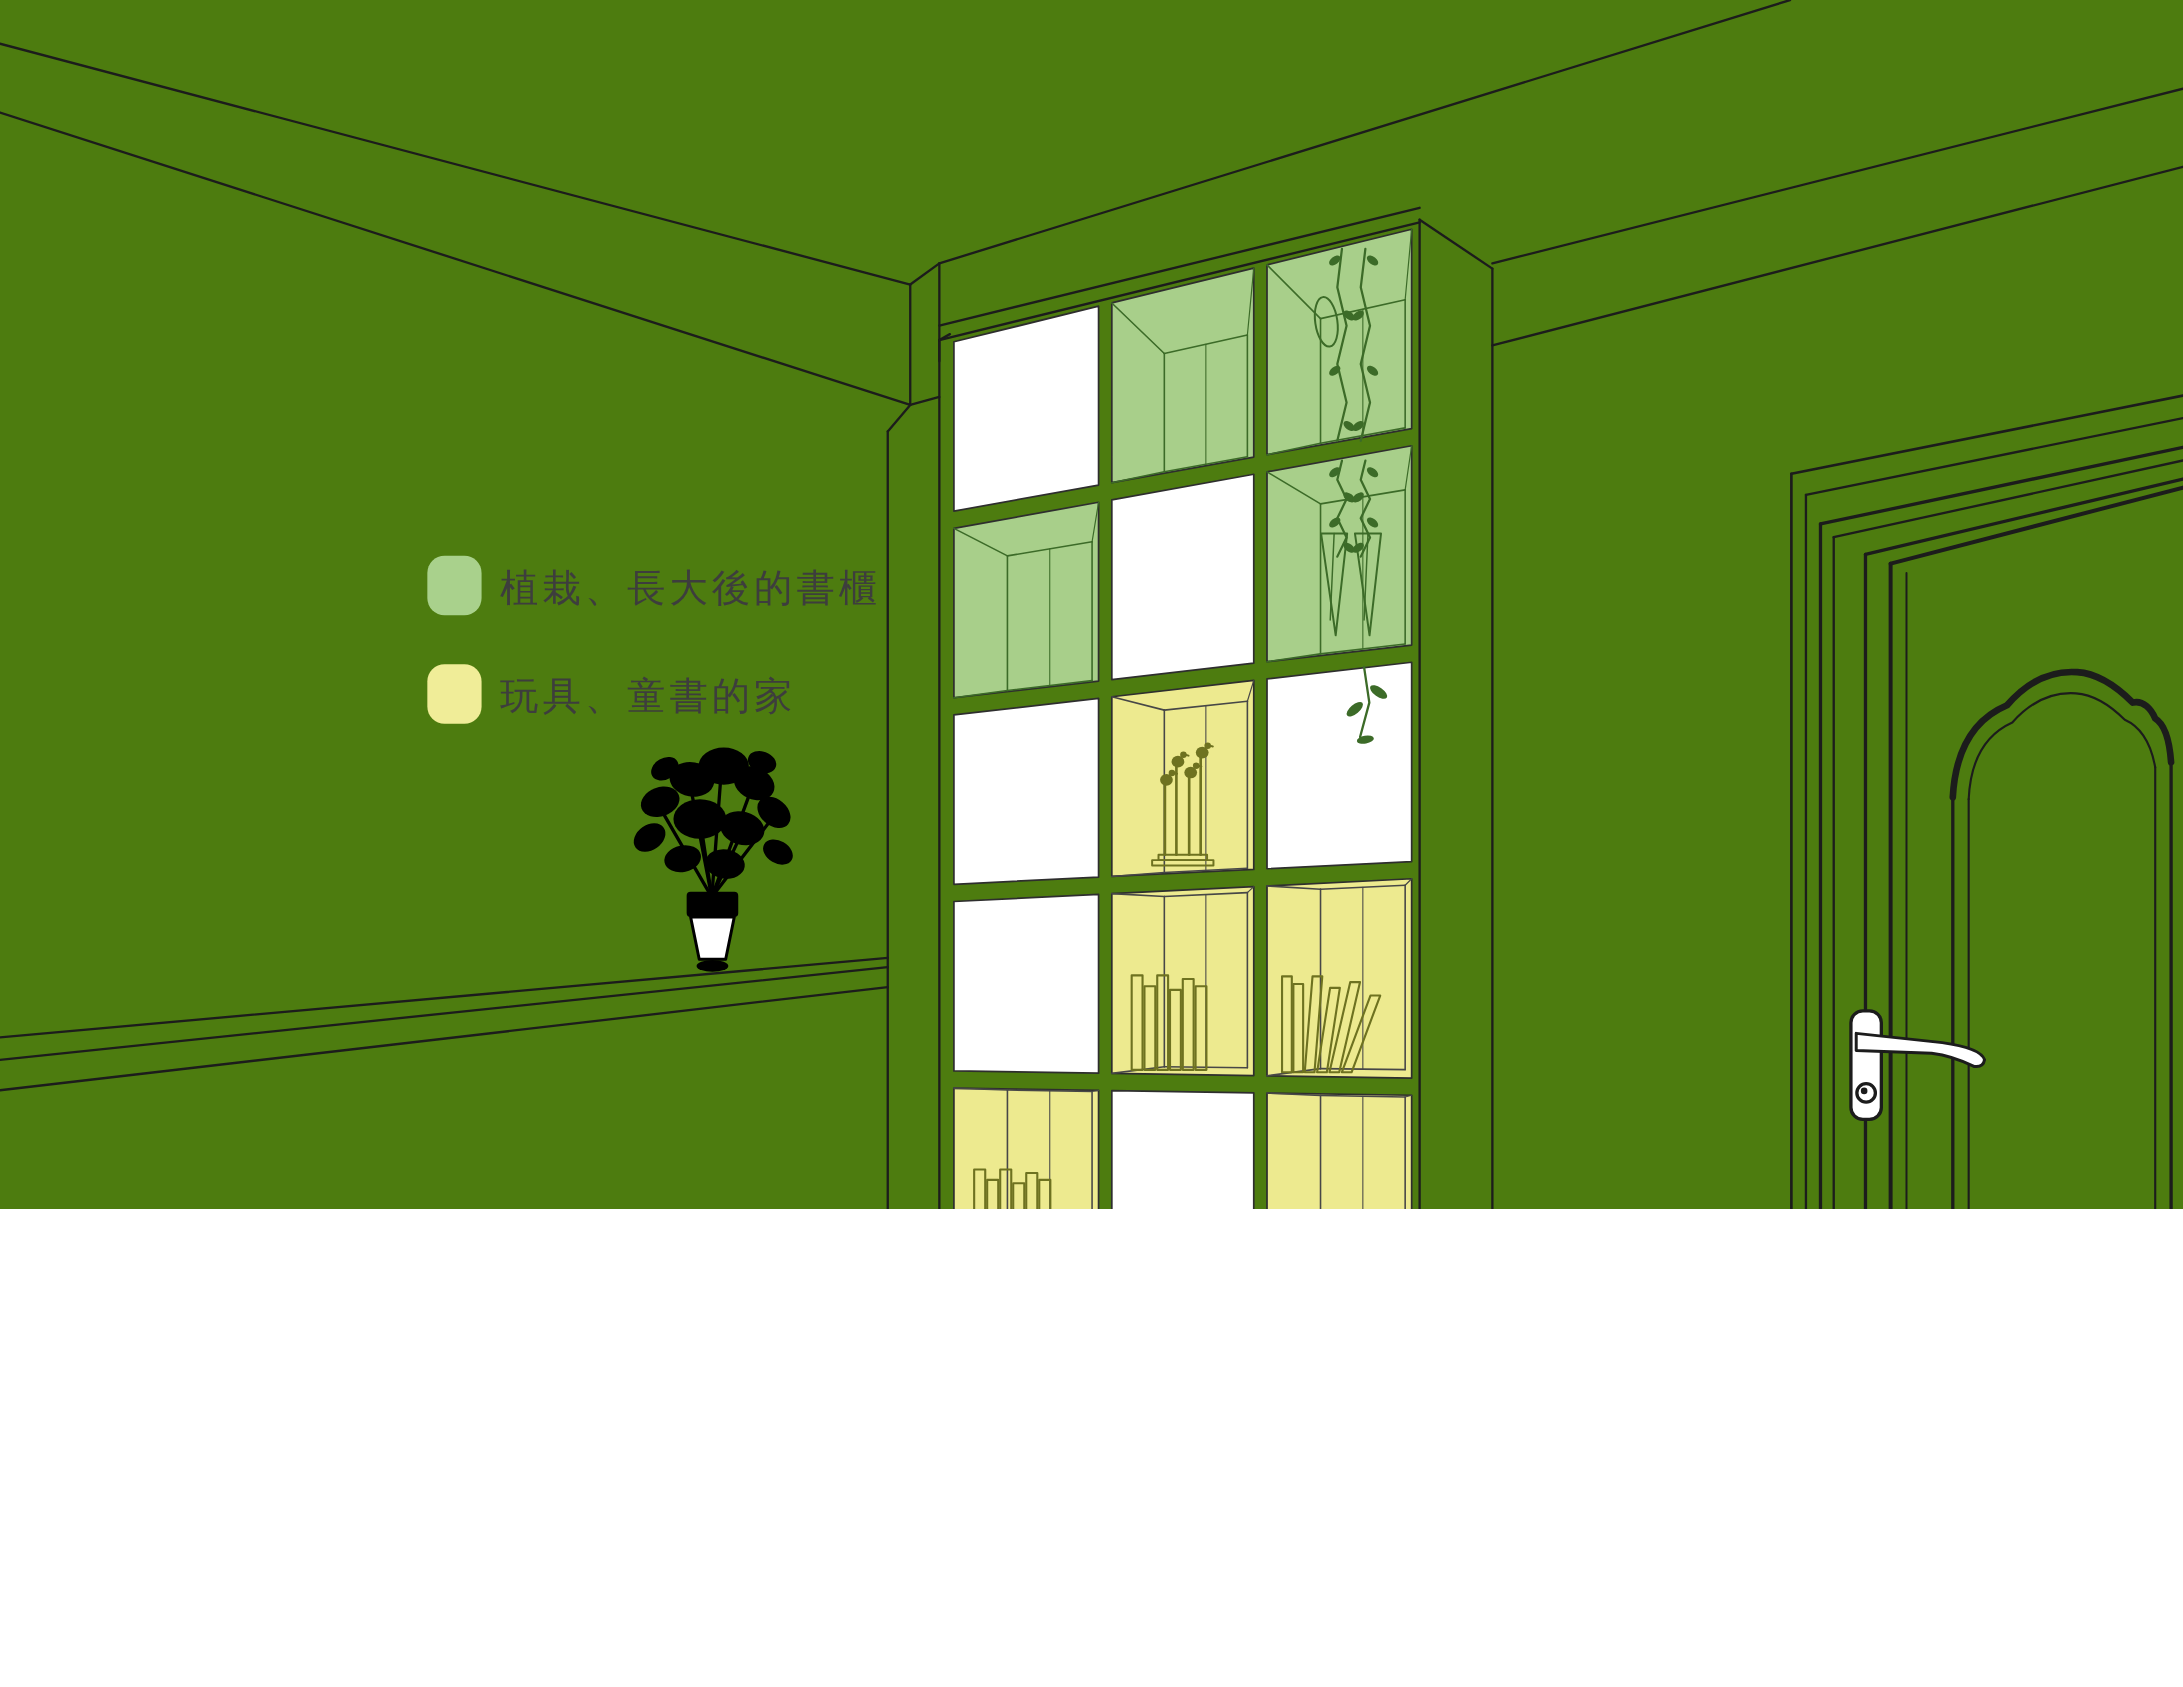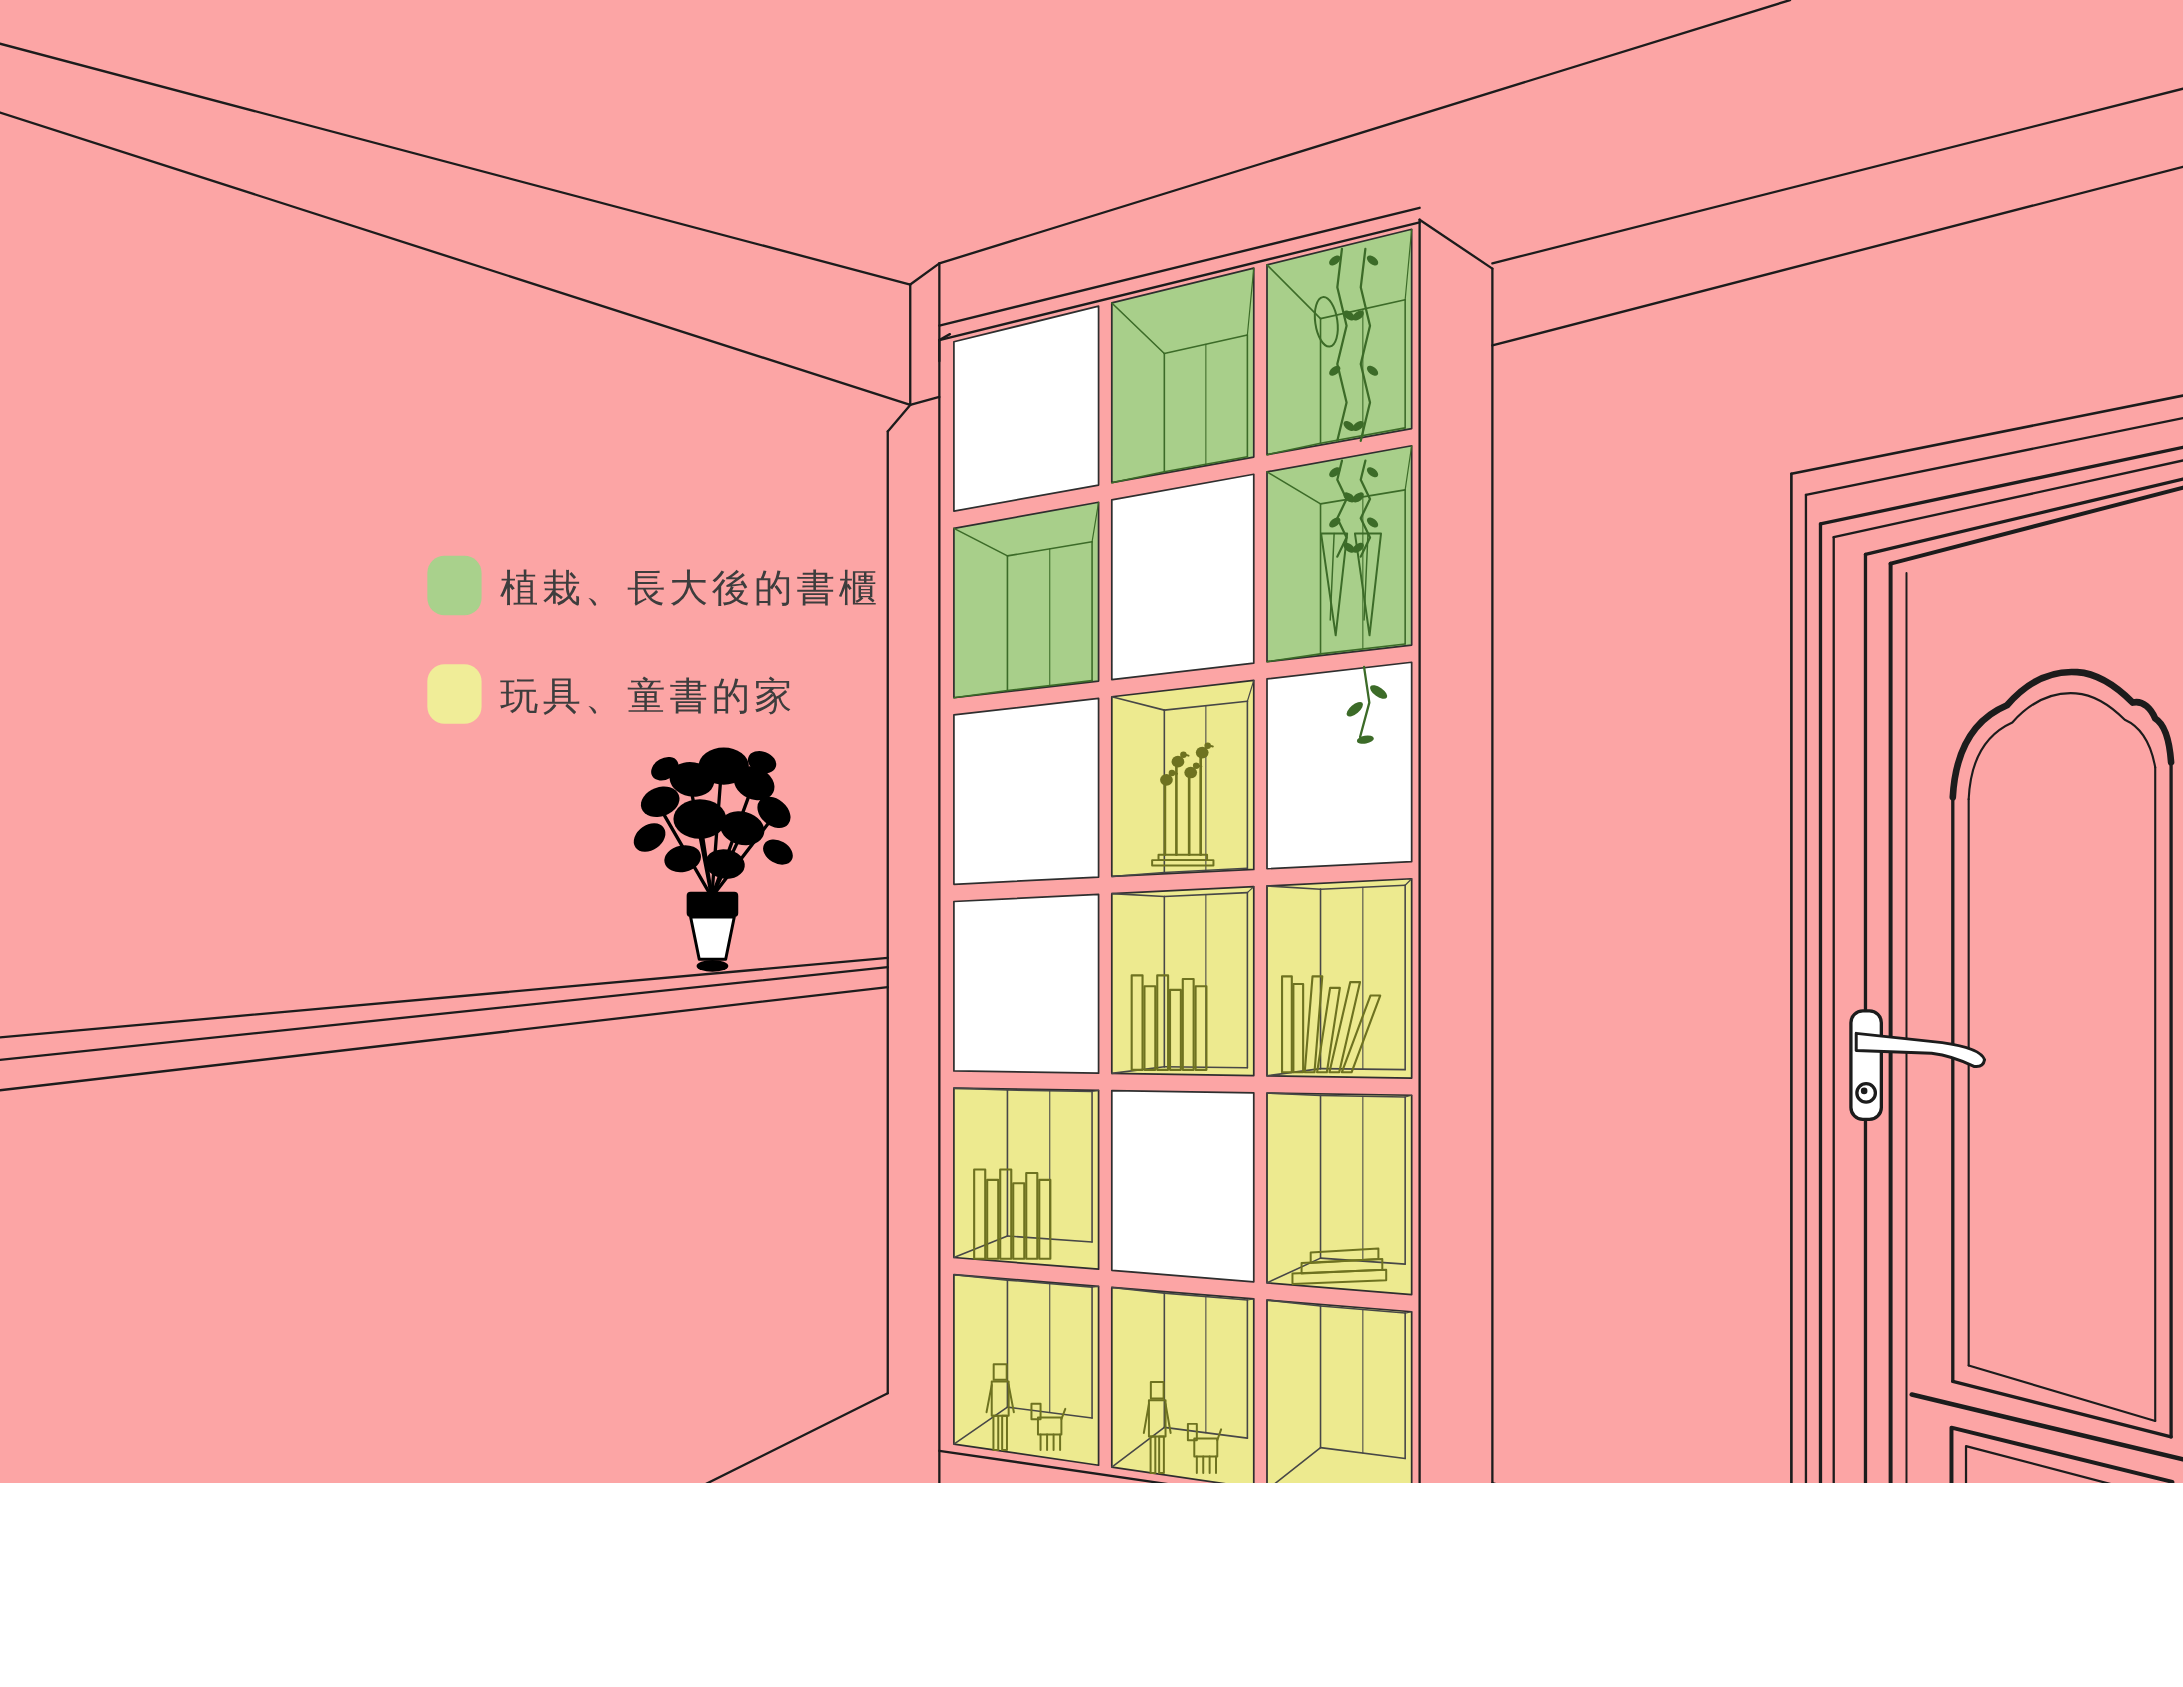--- a/index.html
+++ b/index.html
@@ -1,16 +1,16 @@
 <!DOCTYPE html>
 <html style="font-size:10.6px"><head>
 <meta charset="utf-8">
 <style>
   html,body{margin:0;padding:0;background:#ffffff;}
-  .stage{position:relative;width:2183px;height:1483px;background:#fca5a5;overflow:hidden;
+  .stage{position:relative;width:2183px;height:1209px;background:#4d7c0f;overflow:hidden;
          font-family:"DejaVu Sans","Liberation Sans",sans-serif;}
   svg{display:block;}
   .legend-label{font-family:"DejaVu Sans","Liberation Sans",sans-serif;
                 font-size:58px;letter-spacing:6px;fill:#3d3d3d;}
 </style>
 </head>
 <body>
 
 <div class="stage">
   <svg id="scene" width="2183" height="1687" viewBox="0 0 3300 2550">

